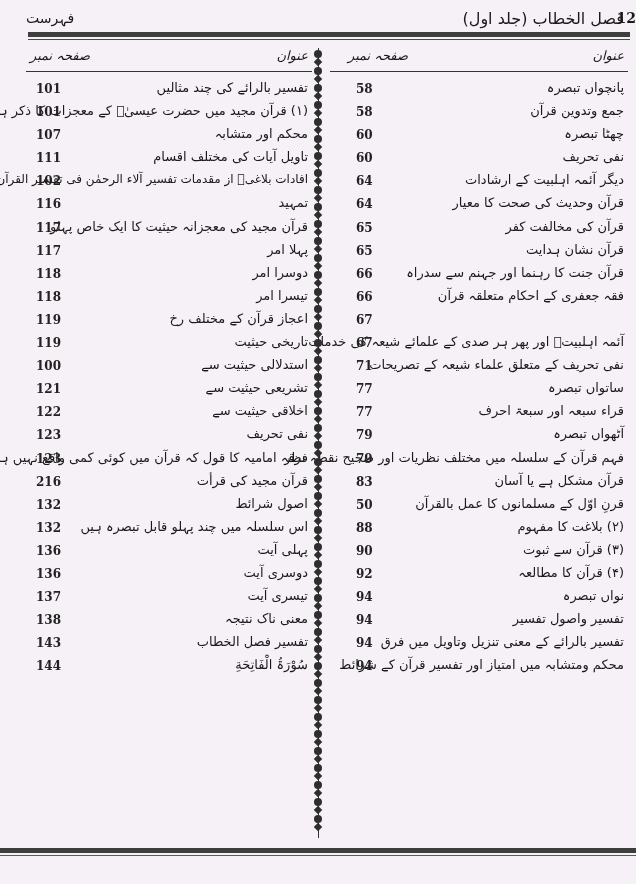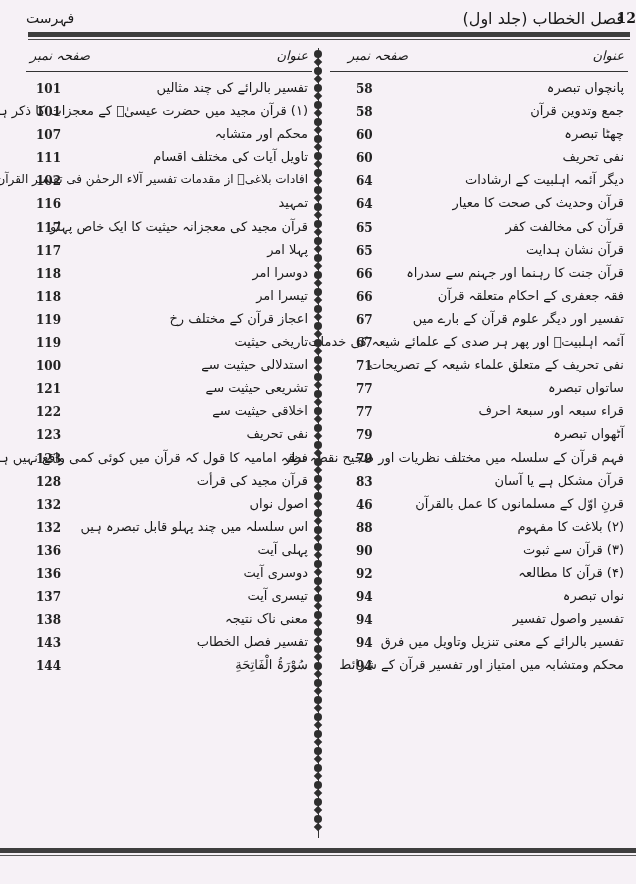--- a/index.html
+++ b/index.html
@@ -218,21 +218,20 @@
       </div>
     <div class="toc-row">
         <span class="toc-title">قرآن جنت کا رہنما اور جہنم سے سدراہ</span>
         <span class="toc-page">66</span>
       </div>
     <div class="toc-row">
         <span class="toc-title">فقہ جعفری کے احکام متعلقہ قرآن</span>
         <span class="toc-page">66</span>
       </div>
     <div class="toc-row">
-        <span class="toc-title">تفسیر اور دیگر علوم قرآن کے بارے میں</span>
         <span class="toc-page">67</span>
       </div>
     <div class="toc-row">
         <span class="toc-title">آئمہ اہلبیتؑ اور پھر ہر صدی کے علمائے شیعہ کی خدمات</span>
         <span class="toc-page">67</span>
       </div>
     <div class="toc-row">
         <span class="toc-title">نفی تحریف کے متعلق علماء شیعہ کے تصریحات</span>
         <span class="toc-page">71</span>
       </div>
@@ -251,21 +250,21 @@
     <div class="toc-row">
         <span class="toc-title">فہم قرآن کے سلسلہ میں مختلف نظریات اور صحیح نقطہ نظر</span>
         <span class="toc-page">79</span>
       </div>
     <div class="toc-row">
         <span class="toc-title">قرآن مشکل ہے یا آسان</span>
         <span class="toc-page">83</span>
       </div>
     <div class="toc-row">
         <span class="toc-title">قرنِ اوّل کے مسلمانوں کا عمل بالقرآن</span>
-        <span class="toc-page">46</span>
+        <span class="toc-page">50</span>
       </div>
     <div class="toc-row">
         <span class="toc-title">(۲) بلاغت کا مفہوم</span>
         <span class="toc-page">88</span>
       </div>
     <div class="toc-row">
         <span class="toc-title">(۳) قرآن سے ثبوت</span>
         <span class="toc-page">90</span>
       </div>
     <div class="toc-row">
@@ -458,24 +457,24 @@
     <div class="toc-row">
         <span class="toc-title">نفی تحریف</span>
         <span class="toc-page">123</span>
       </div>
     <div class="toc-row">
         <span class="toc-title">فرقہ امامیہ کا قول کہ قرآن میں کوئی کمی واقع نہیں ہوئی</span>
         <span class="toc-page">123</span>
       </div>
     <div class="toc-row">
         <span class="toc-title">قرآن مجید کی قرأت</span>
-        <span class="toc-page">128</span>
-      </div>
-    <div class="toc-row">
-        <span class="toc-title">اصول نواں</span>
+        <span class="toc-page">216</span>
+      </div>
+    <div class="toc-row">
+        <span class="toc-title">اصول شرائط</span>
         <span class="toc-page">132</span>
       </div>
     <div class="toc-row">
         <span class="toc-title">اس سلسلہ میں چند پہلو قابل تبصرہ ہیں</span>
         <span class="toc-page">132</span>
       </div>
     <div class="toc-row">
         <span class="toc-title">پہلی آیت</span>
         <span class="toc-page">136</span>
       </div>

